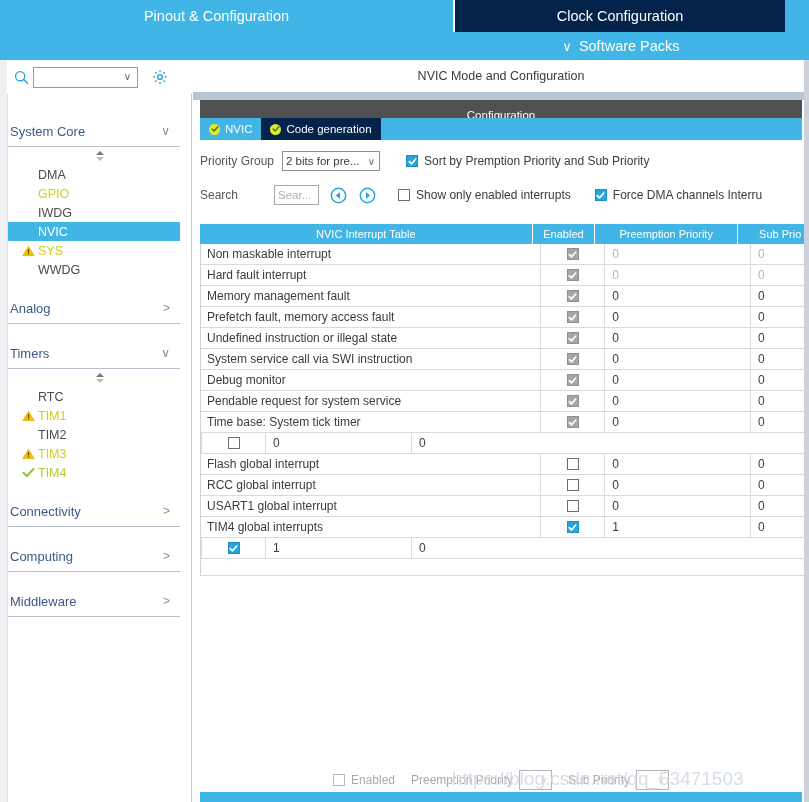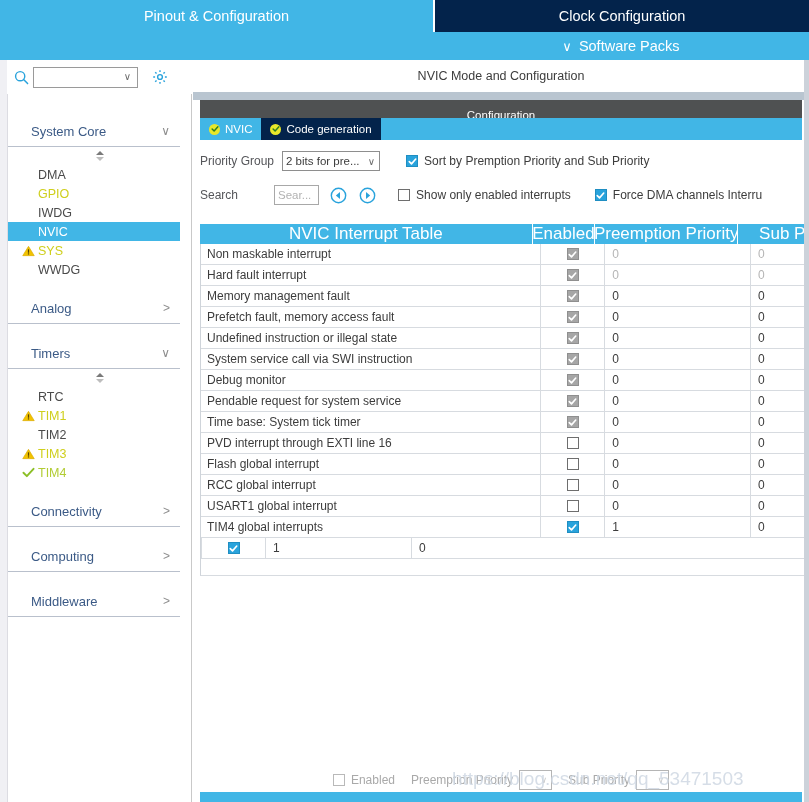--- a/index.html
+++ b/index.html
@@ -24,21 +24,21 @@
     background: #41b6e6;
     display: flex;
   }
   .top-tab {
     display: flex; align-items: center; justify-content: center;
     color: #ffffff; font-size: 14.5px;
     height: 32px;
     box-sizing: border-box;
   }
   .top-tab.pinout { width: 433px; background: #41b6e6; }
-  .top-tab.clock  { width: 376px; background: #03234b; border-left: 2px solid #ffffff; }
+  .top-tab.clock  { width: 332px; background: #03234b; border-left: 2px solid #ffffff; margin-left: 20px; }
 
   .packsbar {
     position: absolute; left: 0; top: 32px; width: 809px; height: 28px;
     background: #41b6e6;
   }
   .packs-label {
     position: absolute; right: 0; top: 0; width: 376px; height: 28px;
     display: flex; align-items: center; justify-content: center;
     color: #ffffff; font-size: 14.5px;
   }
@@ -83,21 +83,21 @@
   .cat-tab.categories { width: 86px; background: #41b6e6; }
   .cat-tab.az { width: 46px; background: #03234b; }
   .cat-tab-rest { flex: 1; background: #ffffff; }
 
   .tree {
     position: absolute; left: 8px; top: 56px; width: 183px; height: 686px;
     background: #ffffff; overflow: hidden;
   }
   .group-head {
     position: relative; height: 30px; display: flex; align-items: center;
-    padding-left: 23px; padding-right: 10px;
+    padding-left: 2px; padding-right: 10px;
     color: #3b5a86; font-size: 13px;
     border-bottom: 1px solid #b9c0cc;
     margin-right: 11px;
   }
   .group-head .g-label { flex: 1; }
   .group-head .g-chev { color: #8d8d8d; font-size: 12px; }
   .spinner {
     height: 18px; display:flex; align-items:center; justify-content:center;
   }
   .tree-item {
@@ -182,21 +182,21 @@
   .cbx.checked-gray { background: #a6a6a6; border-color: #8f8f8f; }
   .cbx.disabled { border-color: #b9b9b9; }
   .cbx svg { display: block; }
   .cbx-label { margin-left: 6px; font-size: 12px; color: #3c3c3c; white-space: nowrap; }
   .cbx-label.muted { color: #a9a9a9; }
 
   
   .tbl { position: absolute; left: 7px; top: 164px; width: 609px; }
   .tbl-head { display: flex; height: 20px; background: #41b6e6; }
   .th {
-    color: #ffffff; font-size: 17px; display: flex; align-items: center;
+    color: #ffffff; font-size: 11px; display: flex; align-items: center;
     justify-content: center; box-sizing: border-box; overflow: hidden;
     white-space: nowrap; border-right: 1px solid #ffffff;
   }
   .th.c-name { width: 340px; }
   .th.c-en   { width: 64px; }
   .th.c-pre  { width: 146px; }
   .th.c-sub  { width: 59px; justify-content: flex-start; padding-left: 8px; margin-left: 13px; }
 
   .tbl-body { border-left: 1px solid #cfd4da; }
   .tr { display: flex; height: 20px; border-bottom: 1px solid #d7dbe0; background: #ffffff; }
@@ -597,21 +597,20 @@
               <span class="cbx checked-gray">
                 <svg width="9" height="9" viewBox="0 0 10 10">
                   <polyline points="1.4,5.1 3.9,7.6 8.6,2.3" fill="none" stroke="#ffffff" stroke-width="1.8" stroke-linecap="round" stroke-linejoin="round"></polyline>
                 </svg>
               </span>
             </div>
             <div class="td c-pre">0</div>
             <div class="td c-sub">0</div>
           </div>
           <div class="tr">
-            <div class="td c-name">PVD interrupt through EXTI line 16</div>
             <div class="td c-en">
               <span class="cbx"></span>
             </div>
             <div class="td c-pre">0</div>
             <div class="td c-sub">0</div>
           </div>
           <div class="tr">
             <div class="td c-name">Flash global interrupt</div>
             <div class="td c-en">
               <span class="cbx"></span>

